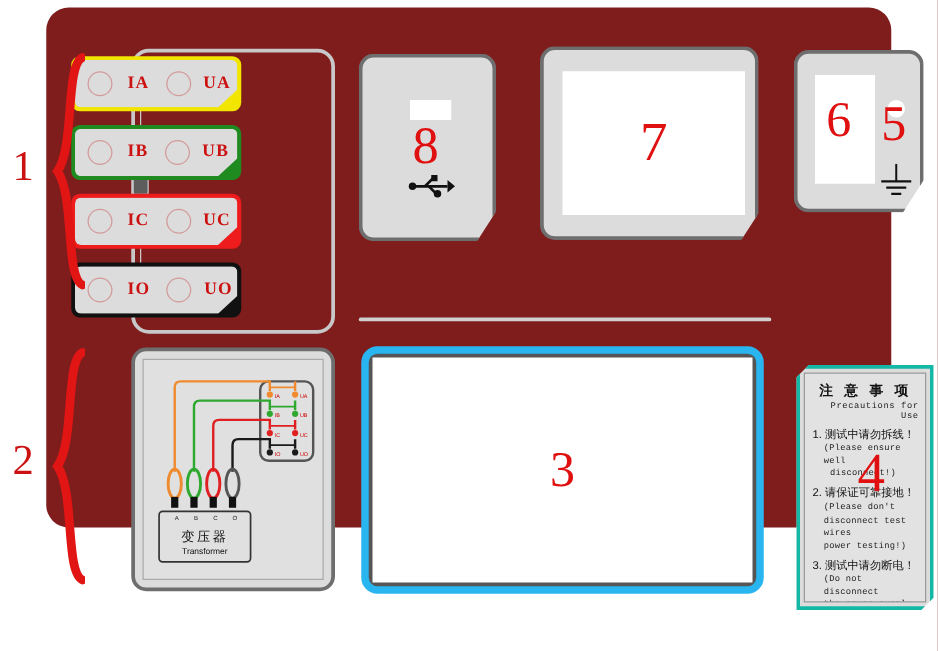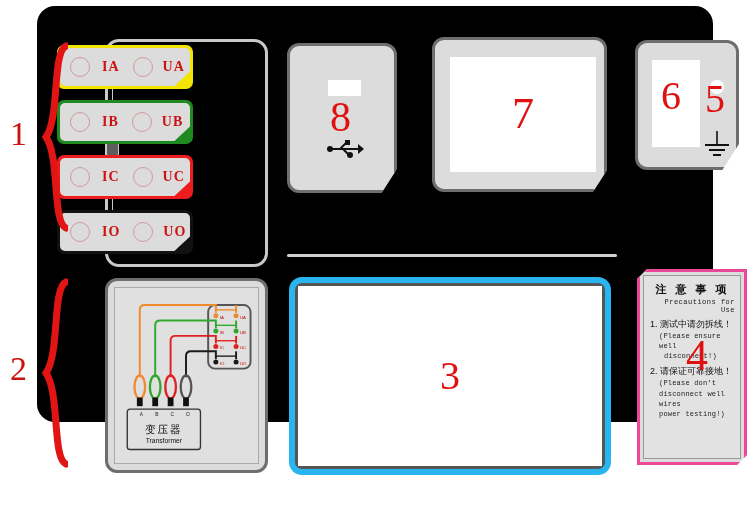--- a/index.html
+++ b/index.html
@@ -2,21 +2,21 @@
 <html><head>
 <meta charset="utf-8">
 <style>
   html,body{margin:0;padding:0;background:#ffffff;}
   body{width:750px;height:521px;position:relative;
        font-family:"Liberation Sans",sans-serif;overflow:hidden;}
 
   
   #device{
     position:absolute;left:37px;top:6px;width:676px;height:416px;
-    background:#000000;border-radius:18px;
+    background:#7f1d1d;border-radius:18px;
   }
 
   
   .callout-num{
     position:absolute;color:#cc1111;font-family:"Liberation Serif",serif;
     font-size:34px;line-height:1;z-index:30;
   }
   .brace{
     position:absolute;z-index:30;
   }
@@ -123,22 +123,22 @@
     position:absolute;left:252px;top:271px;width:322px;height:198px;
     background:#29b6f0;border-radius:13px;box-sizing:border-box;padding:6px;
   }
   #lcd-mid{width:100%;height:100%;background:#555555;border-radius:7px;
            box-sizing:border-box;padding:3px;}
   #lcd-screen{width:100%;height:100%;background:#ffffff;
               position:relative;}
 
   
   #prec-panel{
-    position:absolute;left:600px;top:263px;width:110px;height:196px;
-    background:#dcdcdc;border:3px solid #ec4899;box-sizing:border-box;
+    position:absolute;left:600px;top:286px;width:110px;height:196px;
+    background:#dcdcdc;border:3px solid #14b8a6;box-sizing:border-box;
     clip-path:polygon(0 10px,10px 0,100% 0,100% calc(100% - 10px),
                       calc(100% - 10px) 100%,0 100%);
   }
   #prec-inner{position:absolute;inset:3px;background:#e2e2e2;
               border:1px solid #999;box-sizing:border-box;
               padding:6px 5px 0 6px;overflow:hidden;}
   #prec-title{font-size:11px;font-weight:bold;text-align:center;
               letter-spacing:3px;color:#111;}
   #prec-sub{font-size:7px;text-align:right;color:#222;
             font-family:"Liberation Mono",monospace;letter-spacing:.5px;
@@ -353,21 +353,30 @@
         <div class="prec-en">(Please ensure well</div>
         <div class="prec-en" style="padding-left:14px;">disconnect!)</div>
       </div>
 
       <div class="prec-item">
         <div class="prec-cn">
           <span>2.</span>
           <span>请保证可靠接地！</span>
         </div>
         <div class="prec-en">(Please don't</div>
-        <div class="prec-en">disconnect well wires</div>
+        <div class="prec-en">disconnect test wires</div>
         <div class="prec-en">power testing!)</div>
       </div>
 
+      <div class="prec-item">
+        <div class="prec-cn">
+          <span>3.</span>
+          <span>测试中请勿断电！</span>
+        </div>
+        <div class="prec-en">(Do not disconnect</div>
+        <div class="prec-en">the power supply</div>
+
+      </div>
     </div>
     <div class="big-red" style="left:46px;top:62px;font-size:44px;">4</div>
   </div>
 
 </div>
 
 </body></html>

